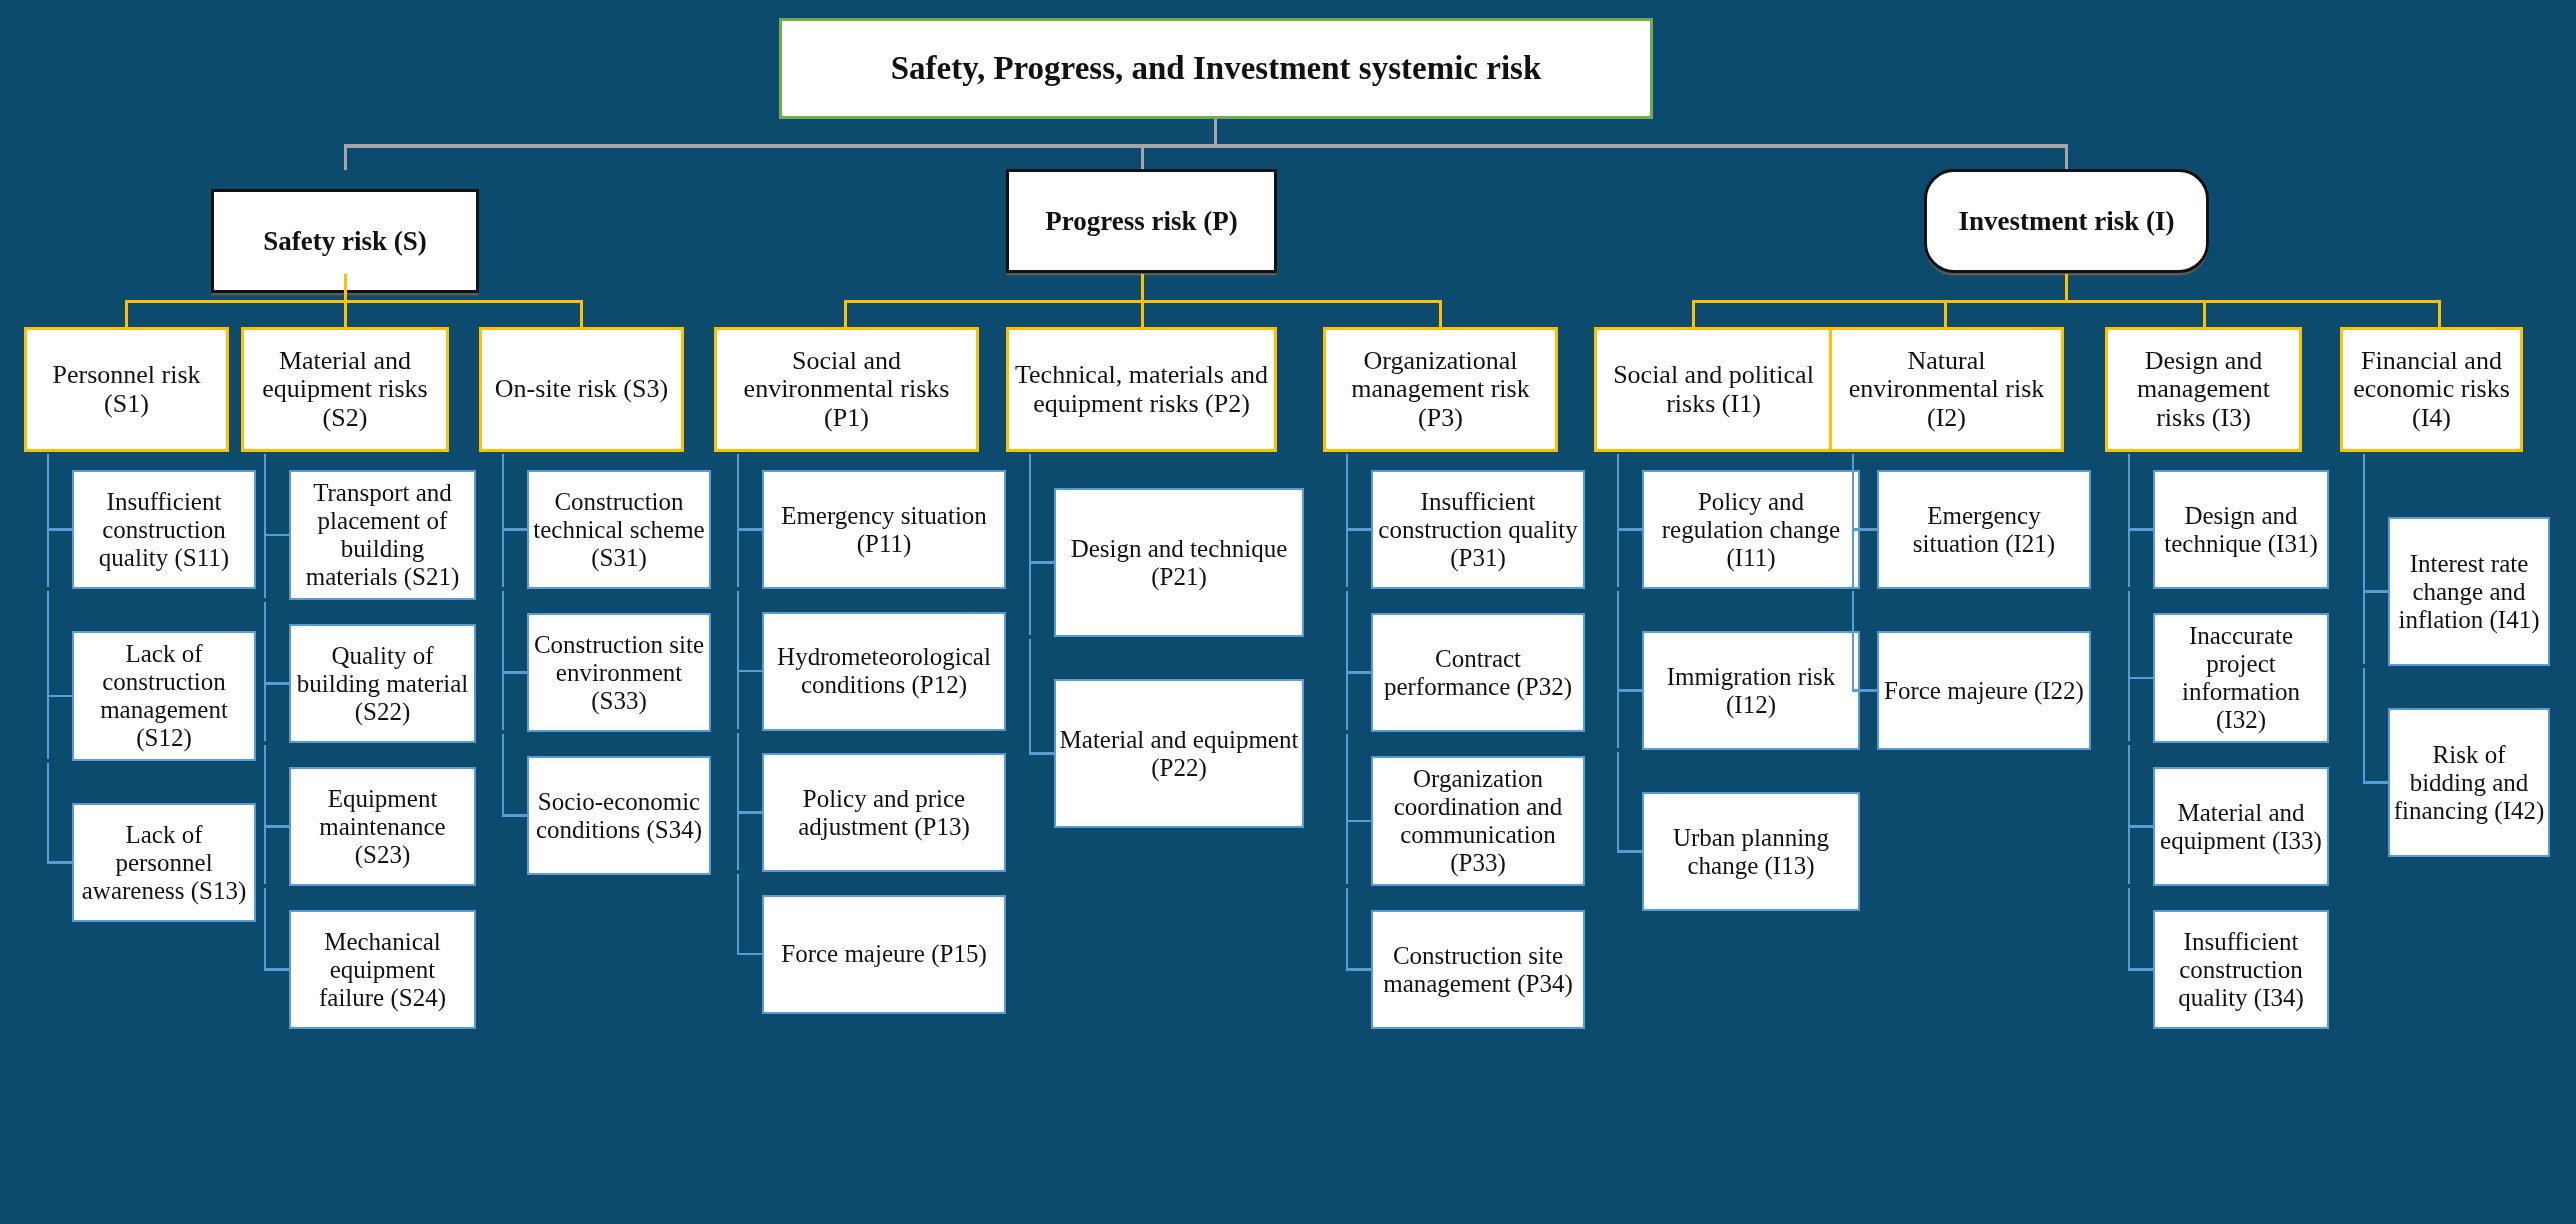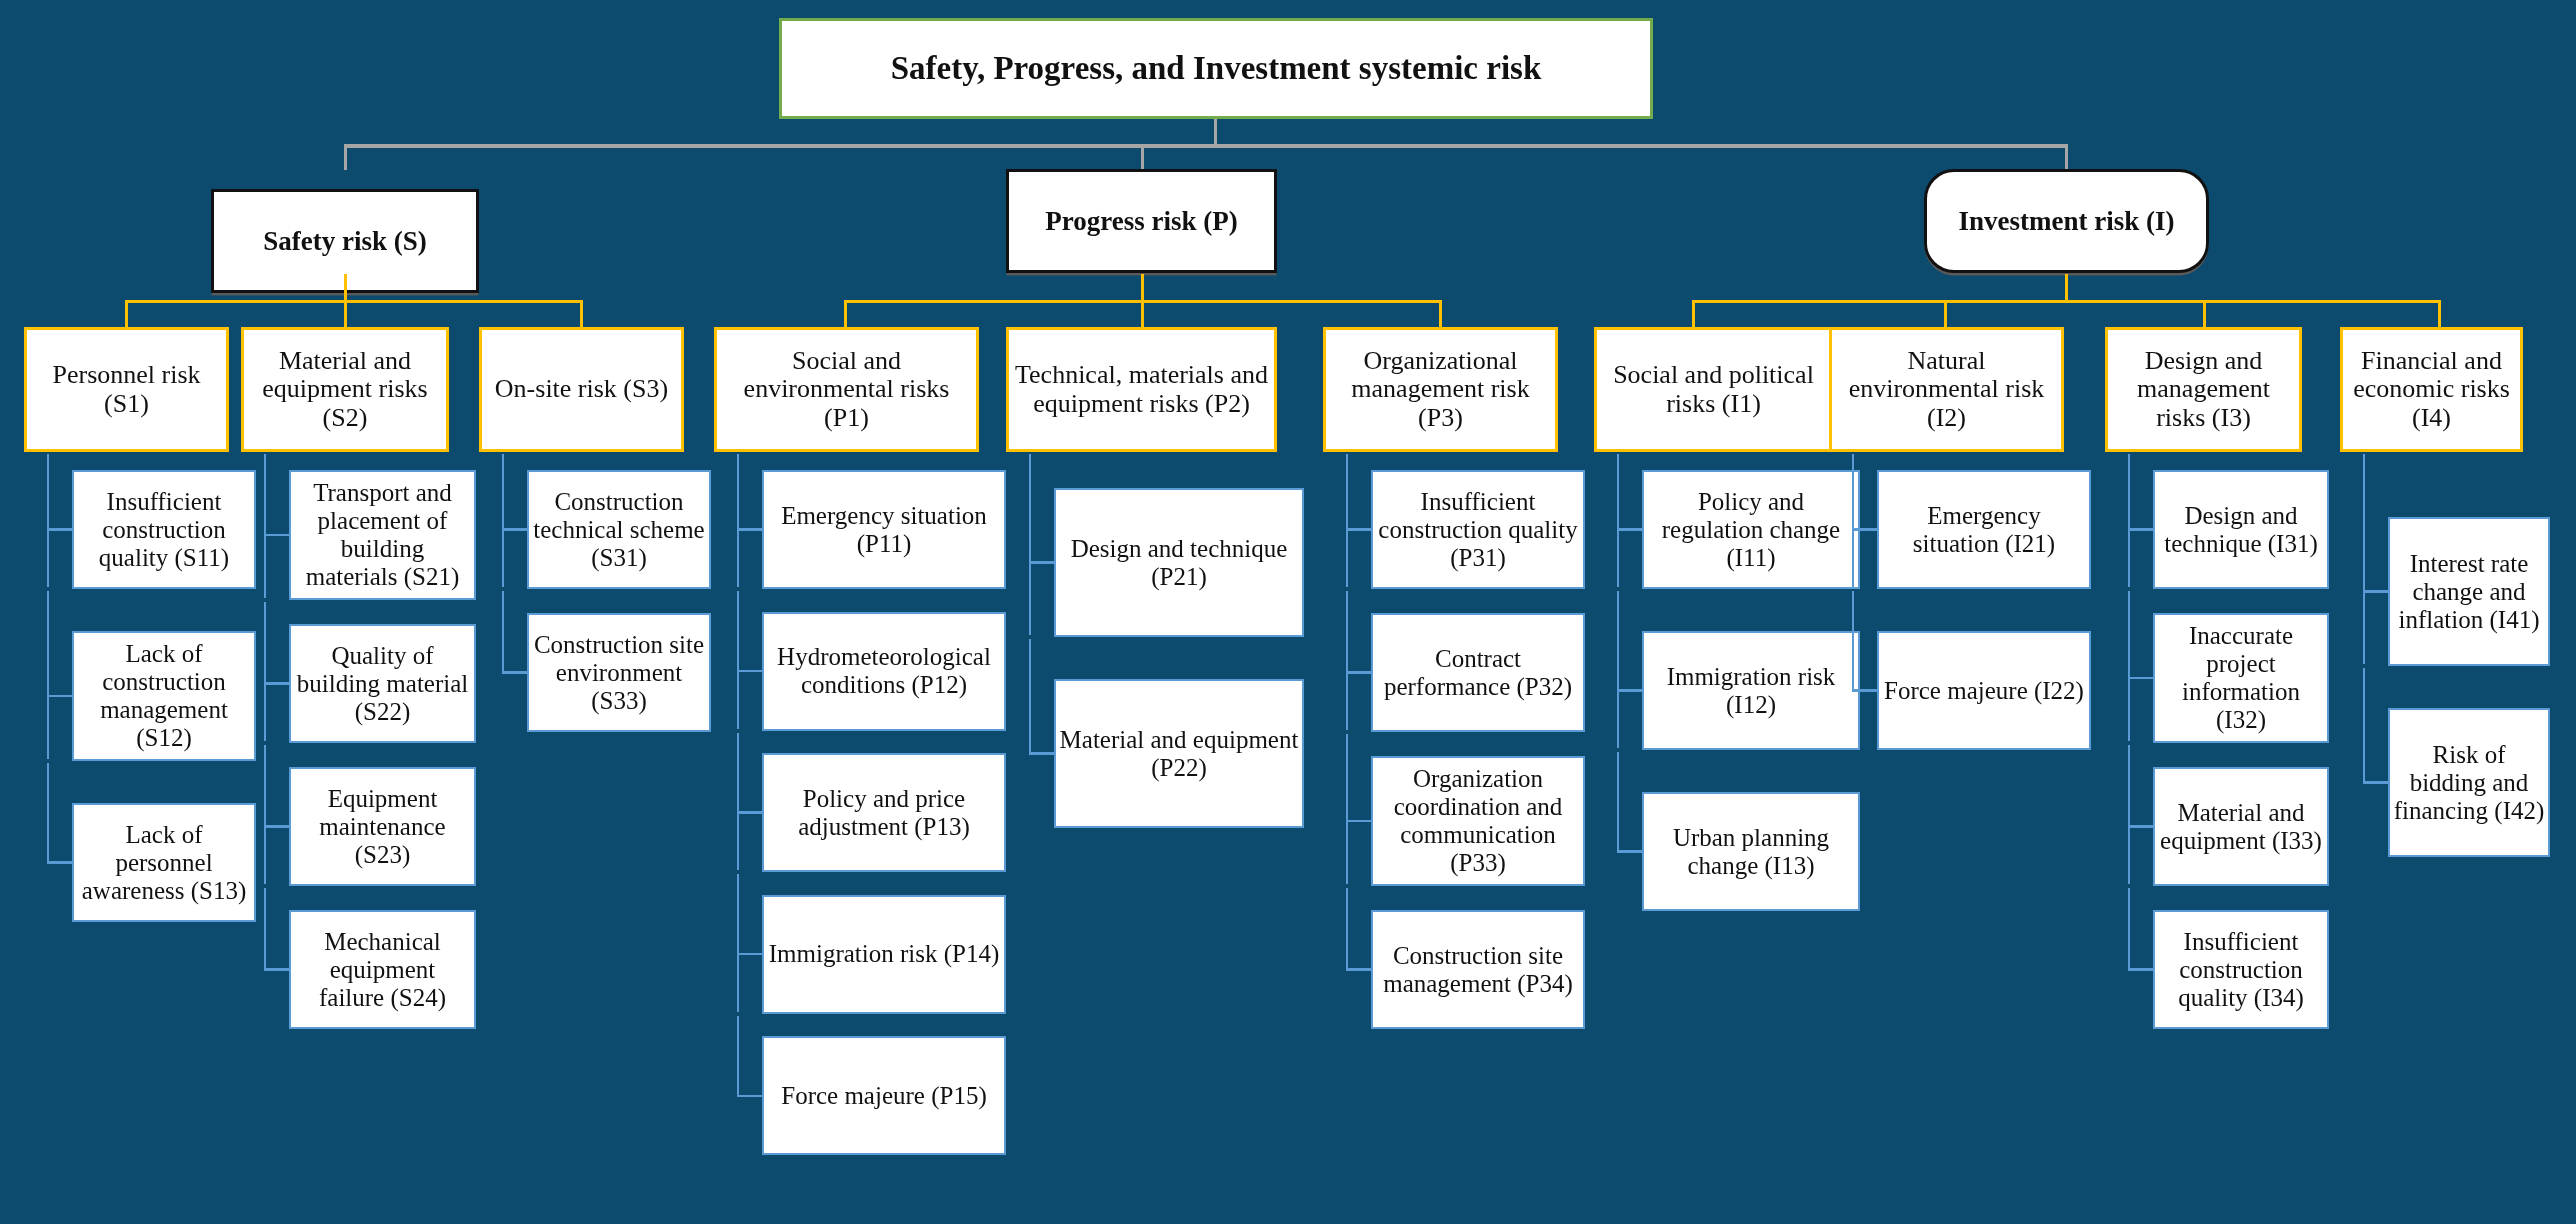--- a/index.html
+++ b/index.html
@@ -120,30 +120,30 @@
       <div class="leaf">Equipment maintenance (S23)</div>
       <div class="leaf">Mechanical equipment failure (S24)</div>
     </div>
   </div>
 
   <div class="col" style="left:479px;width:205px;">
     <div class="cat">On-site risk (S3)</div>
     <div class="leaves" style="--gap:24px;">
       <div class="leaf">Construction technical scheme (S31)</div>
       <div class="leaf">Construction site environment (S33)</div>
+      <div class="leaf">Socio-economic conditions (S34)</div>
     </div>
   </div>
 
   <div class="col" style="left:714px;width:265px;">
     <div class="cat">Social and environmental risks (P1)</div>
     <div class="leaves" style="--gap:22.6px;">
       <div class="leaf">Emergency situation (P11)</div>
       <div class="leaf">Hydrometeorological conditions (P12)</div>
       <div class="leaf">Policy and price adjustment (P13)</div>
-      <div class="leaf">Immigration risk (P14)</div>
       <div class="leaf">Force majeure (P15)</div>
     </div>
   </div>
 
   <div class="col" style="left:1006px;width:271px;">
     <div class="cat">Technical, materials and equipment risks (P2)</div>
     <div class="leaves tall" style="--gap:42px;--stacktop:161px;--lead:36px;">
       <div class="leaf">Design and technique (P21)</div>
       <div class="leaf">Material and equipment (P22)</div>
     </div>

